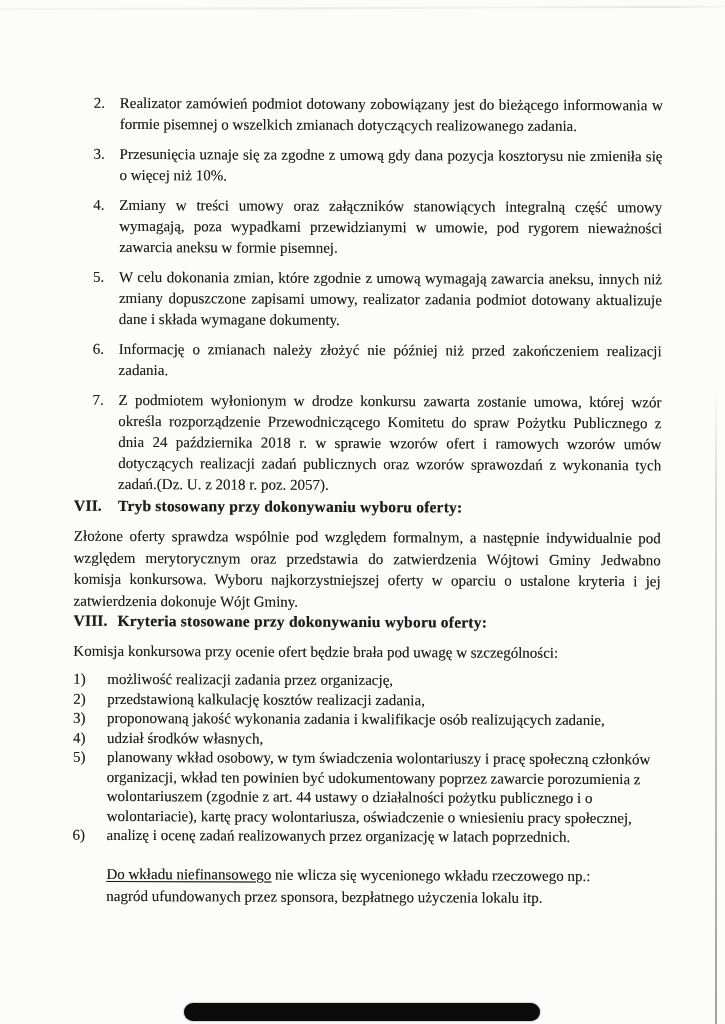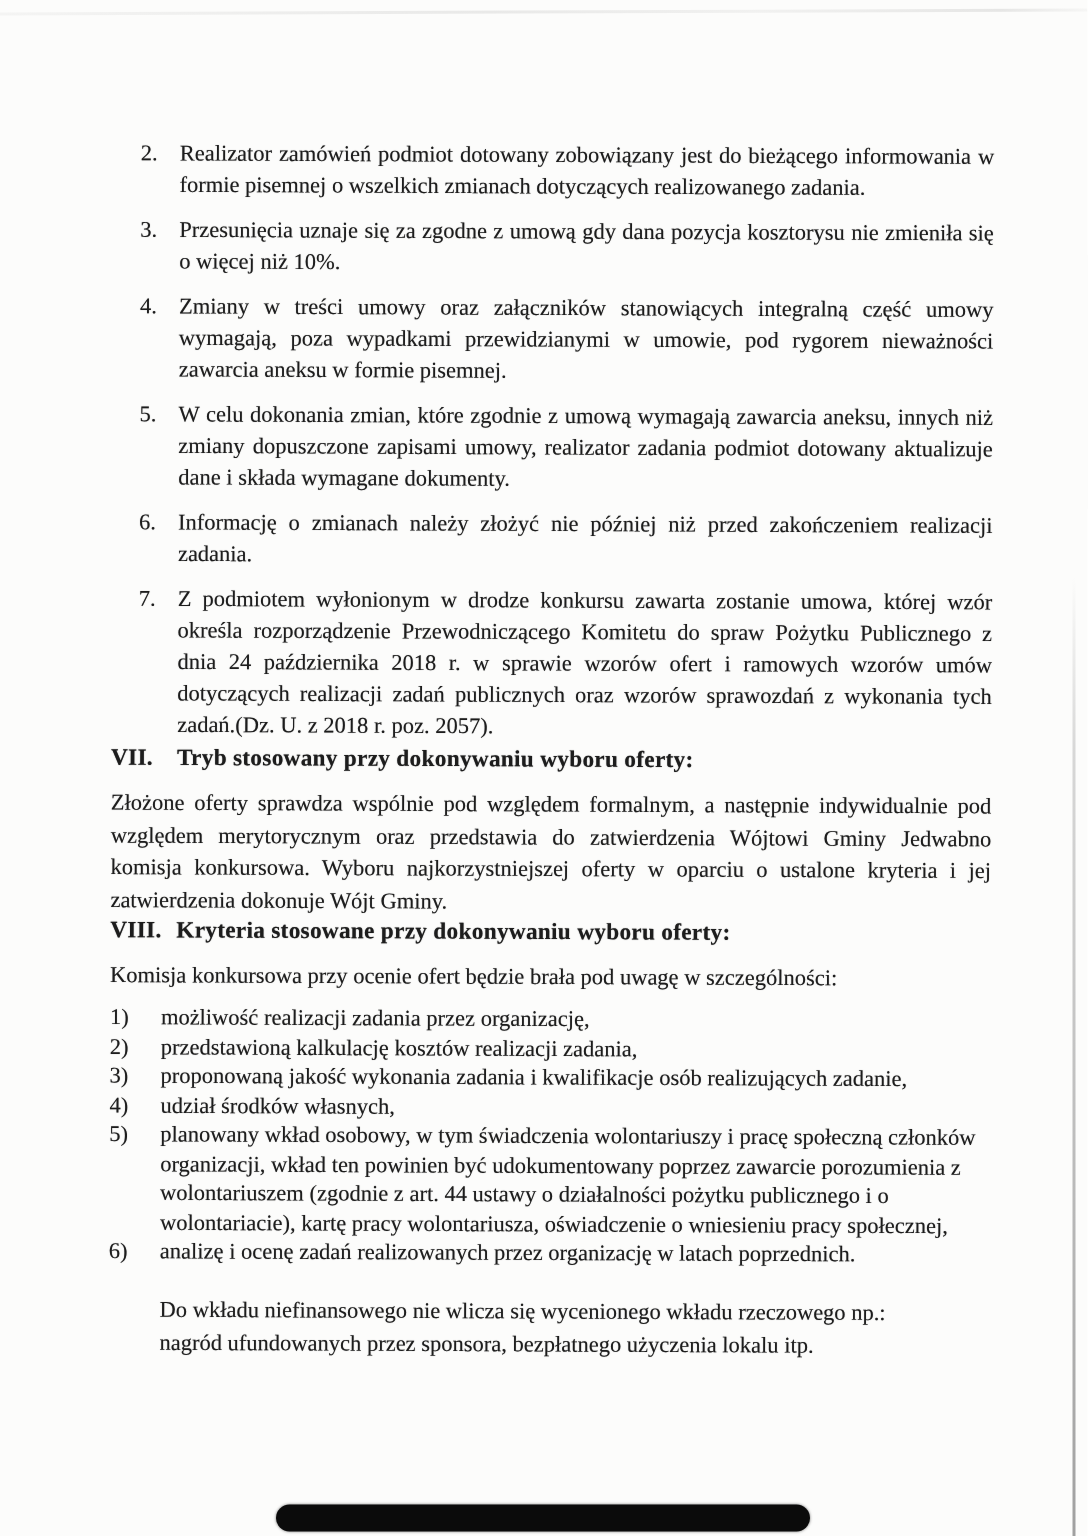--- a/index.html
+++ b/index.html
@@ -111,20 +111,21 @@
 
   
   .note {
     position: absolute;
     top: 864px;
     left: 108px;
     width: 512px;
     line-height: 22px;
   }
   .underlined {
+    text-decoration: underline;
     text-underline-offset: 2px;
   }
 </style>
 </head>
 <body>
 
 <div class="page">
 
   <div class="artifact-top-line"></div>
 

